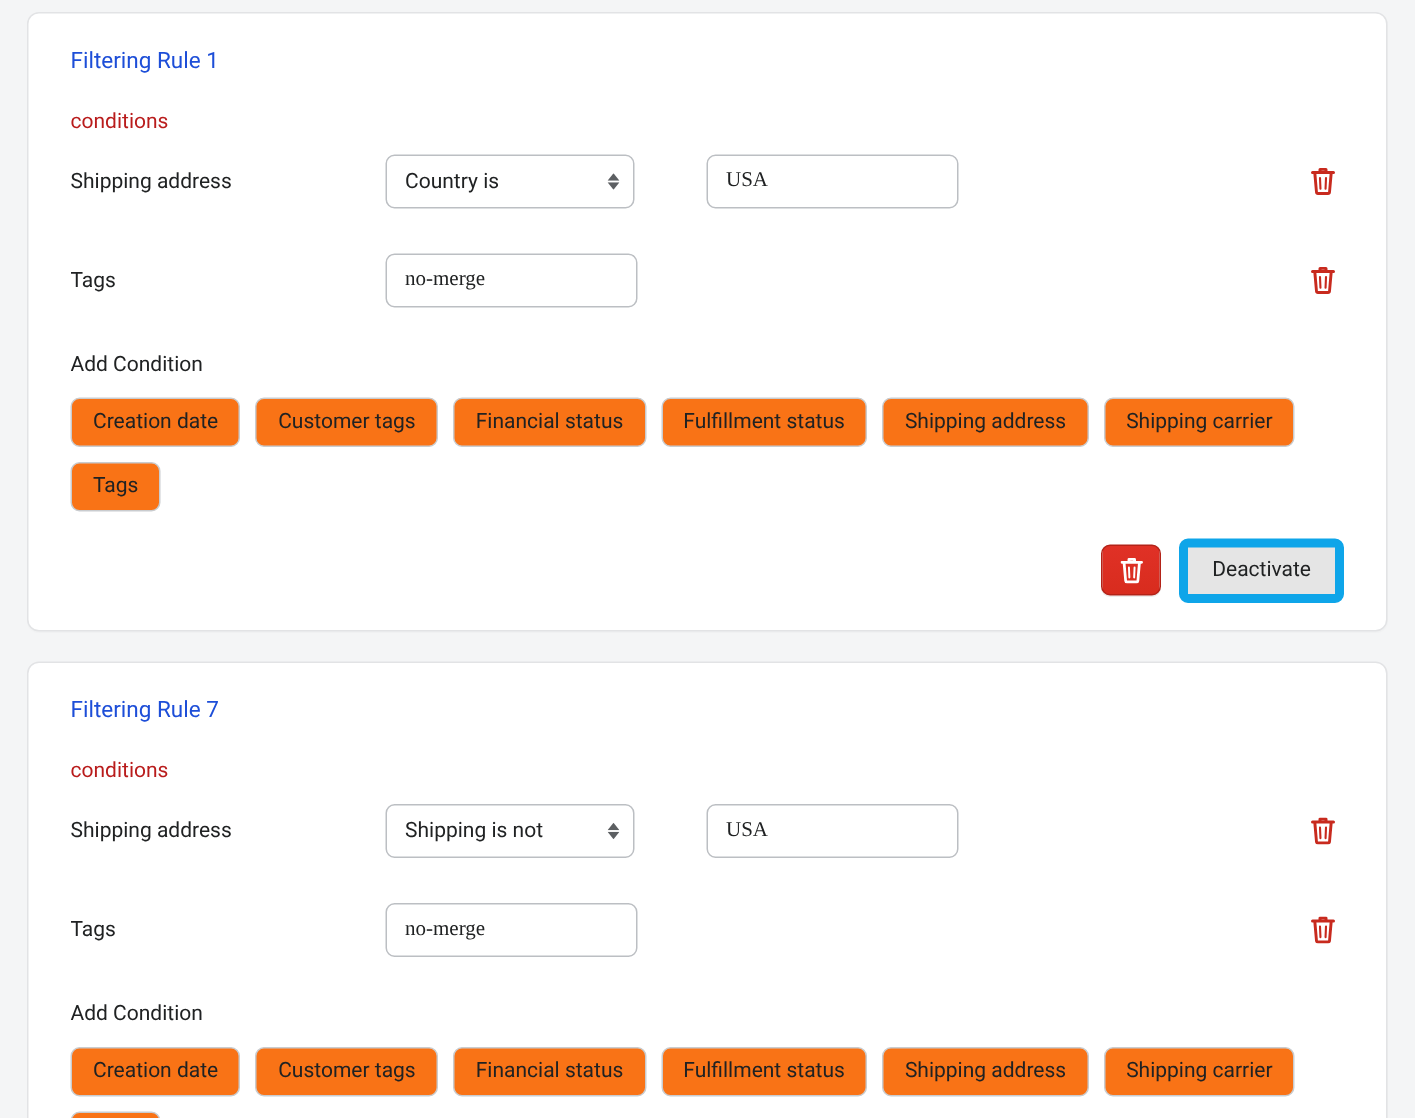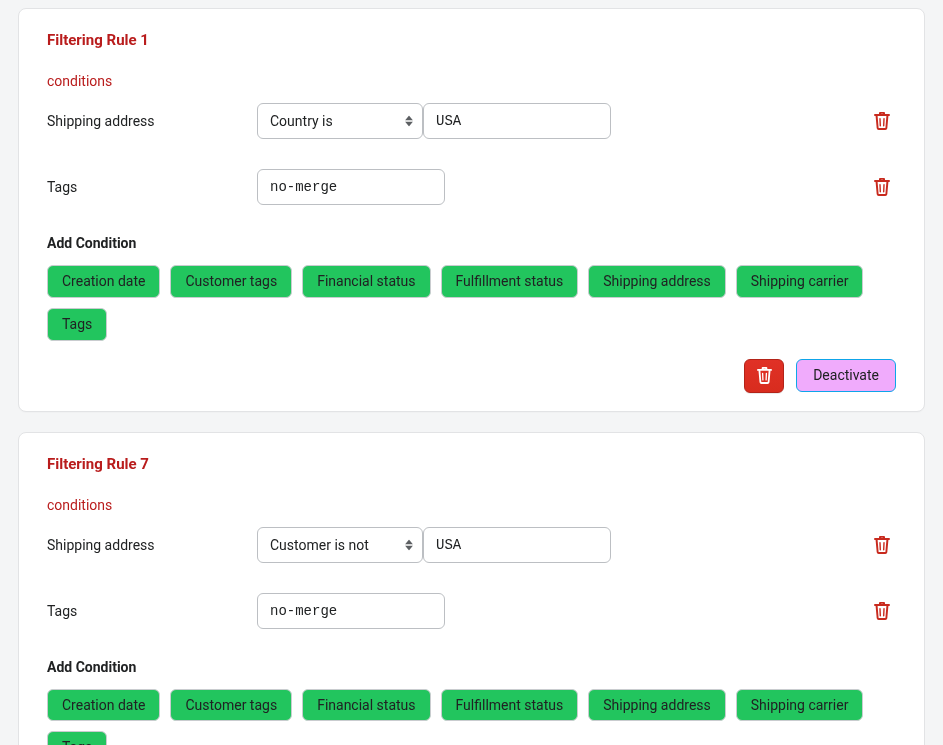--- a/index.html
+++ b/index.html
@@ -19,23 +19,23 @@
     .rule-card {
       background: #ffffff;
       border: 1px solid #e2e3e5;
       border-radius: 8px;
       box-shadow: 0 1px 1px rgba(0,0,0,0.02);
       padding: 22px 28px 18px 28px;
       margin-bottom: 20px;
     }
 
     .rule-title {
-      font-weight: 700;
+      font-weight: 400;
       font-size: 15px;
-      color: #b91c1c;
+      color: #1d4ed8;
       margin-bottom: 24px;
     }
 
     .conditions-label {
       font-size: 14px;
       color: #b91c1c;
       margin-bottom: 14px;
     }
 
     .condition-row {
@@ -48,20 +48,21 @@
     .field-label {
       width: 210px;
       font-size: 14px;
       color: #202223;
       flex-shrink: 0;
     }
 
     .select-wrap {
       position: relative;
       width: 166px;
+      margin-right: 48px;
       flex-shrink: 0;
     }
 
     .select-field {
       width: 100%;
       height: 36px;
       border: 1px solid #bcbfc3;
       border-radius: 6px;
       background: #ffffff;
       padding: 0 30px 0 12px;
@@ -87,29 +88,29 @@
     }
 
     .select-chevrons svg {
       width: 8px;
       height: 5px;
       display: block;
       fill: #5c5f62;
     }
 
     .text-input {
-      width: 188px;
+      width: 168px;
       height: 36px;
       border: 1px solid #bcbfc3;
       border-radius: 6px;
       background: #ffffff;
       padding: 0 12px;
       font-size: 14px;
       color: #202223;
-      font-family: Liberation Mono, monospace;
+      font-family: Liberation Serif, serif;
     }
 
     .row-spacer {
       flex: 1;
     }
 
     .row-delete-btn {
       background: transparent;
       border: none;
       cursor: pointer;
@@ -119,37 +120,37 @@
       justify-content: center;
     }
 
     .row-delete-btn svg {
       width: 16px;
       height: 18px;
       fill: #c82a1e;
     }
 
     .add-condition-label {
-      font-weight: 700;
+      font-weight: 400;
       font-size: 14px;
       color: #202223;
       margin-bottom: 14px;
       margin-top: 22px;
     }
 
     .chips-row {
       display: flex;
       gap: 10px;
       flex-wrap: wrap;
       margin-bottom: 18px;
     }
 
     .chip {
       border: 1px solid #c9cccf;
-      background: #22c55e;
+      background: #f97316;
       color: #202223;
       border-radius: 6px;
       padding: 7px 14px;
       font-size: 14px;
       cursor: pointer;
       font-family: inherit;
       line-height: 1.2;
     }
 
     .rule-actions {
@@ -173,22 +174,22 @@
       box-shadow: 0 1px 0 rgba(0,0,0,0.08);
     }
 
     .btn-delete-rule svg {
       width: 15px;
       height: 17px;
       fill: #ffffff;
     }
 
     .btn-deactivate {
-      background: #f0abfc;
-      border: 1px solid #0ea5e9;
+      background: #e5e5e5;
+      border: 6px solid #0ea5e9;
       color: #202223;
       border-radius: 6px;
       padding: 8px 16px;
       font-size: 14px;
       cursor: pointer;
       font-family: inherit;
       line-height: 1.1;
     }
   </style>
 </head>
@@ -252,21 +253,21 @@
   </div>
 </div>
 
 <div class="rule-card">
   <div class="rule-title">Filtering Rule 7</div>
   <div class="conditions-label">conditions</div>
 
   <div class="condition-row">
     <div class="field-label">Shipping address</div>
     <div class="select-wrap">
-      <button type="button" class="select-field">Customer is not</button>
+      <button type="button" class="select-field">Shipping is not</button>
       <span class="select-chevrons">
         <svg viewBox="0 0 8 5">
             <path d="M4 0 L8 5 L0 5 Z"></path>
           </svg>
         <svg viewBox="0 0 8 5">
             <path d="M0 0 L8 0 L4 5 Z"></path>
           </svg>
       </span>
     </div>
     <input type="text" class="text-input" value="USA" style="">

